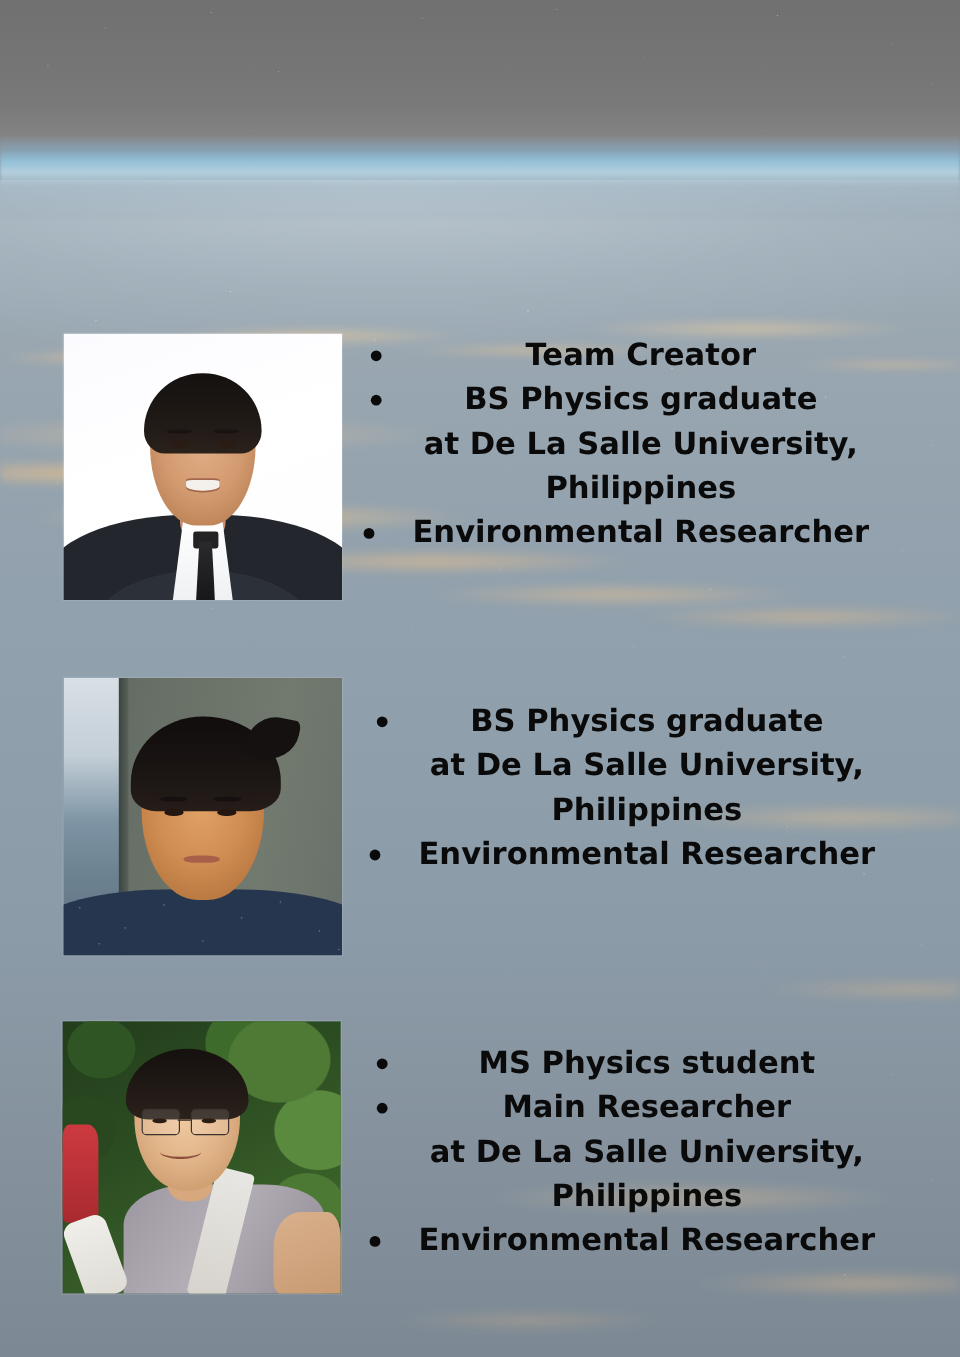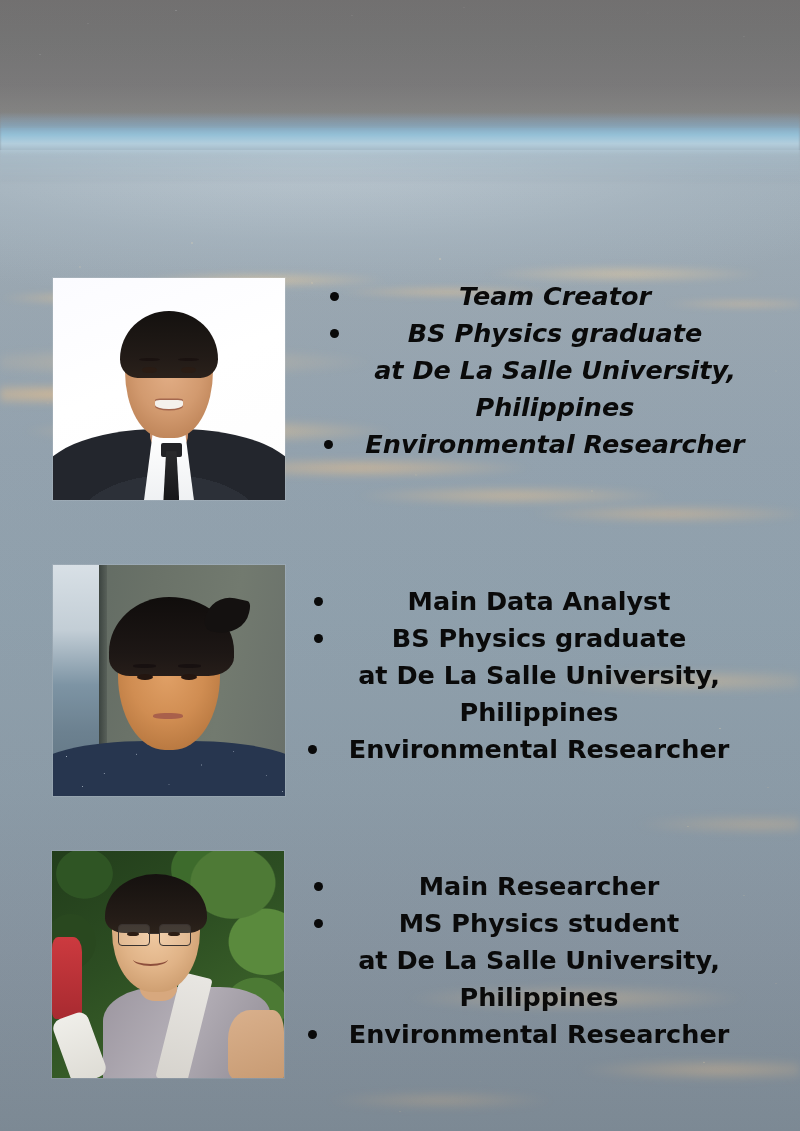--- a/index.html
+++ b/index.html
@@ -398,21 +398,21 @@
       <div class="p1-tie"></div>
       <div class="p1-head"></div>
       <div class="p1-hair"></div>
       <div class="p1-brow l"></div>
         <div class="p1-brow r"></div>
       <div class="p1-eye l"></div>
         <div class="p1-eye r"></div>
       <div class="p1-mouth"></div>
     </div>
 
-    <div class="bio" style="left:316px; top:278px; width:478px;font-style:italic;">
+    <div class="bio" style="left:295px; top:278px; width:478px;">
       <div class="bio-line">
         <span class="dot" style="left:14px;"></span>
         <span class="txt">Team Creator</span>
       </div>
       <div class="bio-line">
         <span class="dot" style="left:14px;"></span>
         <span class="txt">BS Physics graduate</span>
       </div>
       <div class="bio-line">
         <span class="txt">at De La Salle University,</span>
@@ -439,24 +439,20 @@
       <div class="p2-hair"></div>
       <div class="p2-tuft"></div>
       <div class="p2-brow l"></div>
         <div class="p2-brow r"></div>
       <div class="p2-eye l"></div>
         <div class="p2-eye r"></div>
       <div class="p2-mouth"></div>
     </div>
 
     <div class="bio" style="left:300px; top:583px; width:478px;">
-      <div class="bio-line">
-        <span class="dot" style="left:14px;"></span>
-        <span class="txt">Main Data Analyst</span>
-      </div>
       <div class="bio-line">
         <span class="dot" style="left:14px;"></span>
         <span class="txt">BS Physics graduate</span>
       </div>
       <div class="bio-line">
         <span class="txt">at De La Salle University,</span>
       </div>
       <div class="bio-line">
         <span class="txt">Philippines</span>
       </div>
@@ -482,25 +478,25 @@
         <div class="p3-glass r"></div>
       <div class="p3-bridge"></div>
       <div class="p3-eye l"></div>
         <div class="p3-eye r"></div>
       <div class="p3-smile"></div>
     </div>
 
     <div class="bio" style="left:300px; top:868px; width:478px;">
       <div class="bio-line">
         <span class="dot" style="left:14px;"></span>
+        <span class="txt">MS Physics student</span>
+      </div>
+      <div class="bio-line">
+        <span class="dot" style="left:14px;"></span>
         <span class="txt">Main Researcher</span>
-      </div>
-      <div class="bio-line">
-        <span class="dot" style="left:14px;"></span>
-        <span class="txt">MS Physics student</span>
       </div>
       <div class="bio-line">
         <span class="txt">at De La Salle University,</span>
       </div>
       <div class="bio-line">
         <span class="txt">Philippines</span>
       </div>
       <div class="bio-line">
         <span class="dot" style="left:8px;"></span>
         <span class="txt">Environmental Researcher</span>

